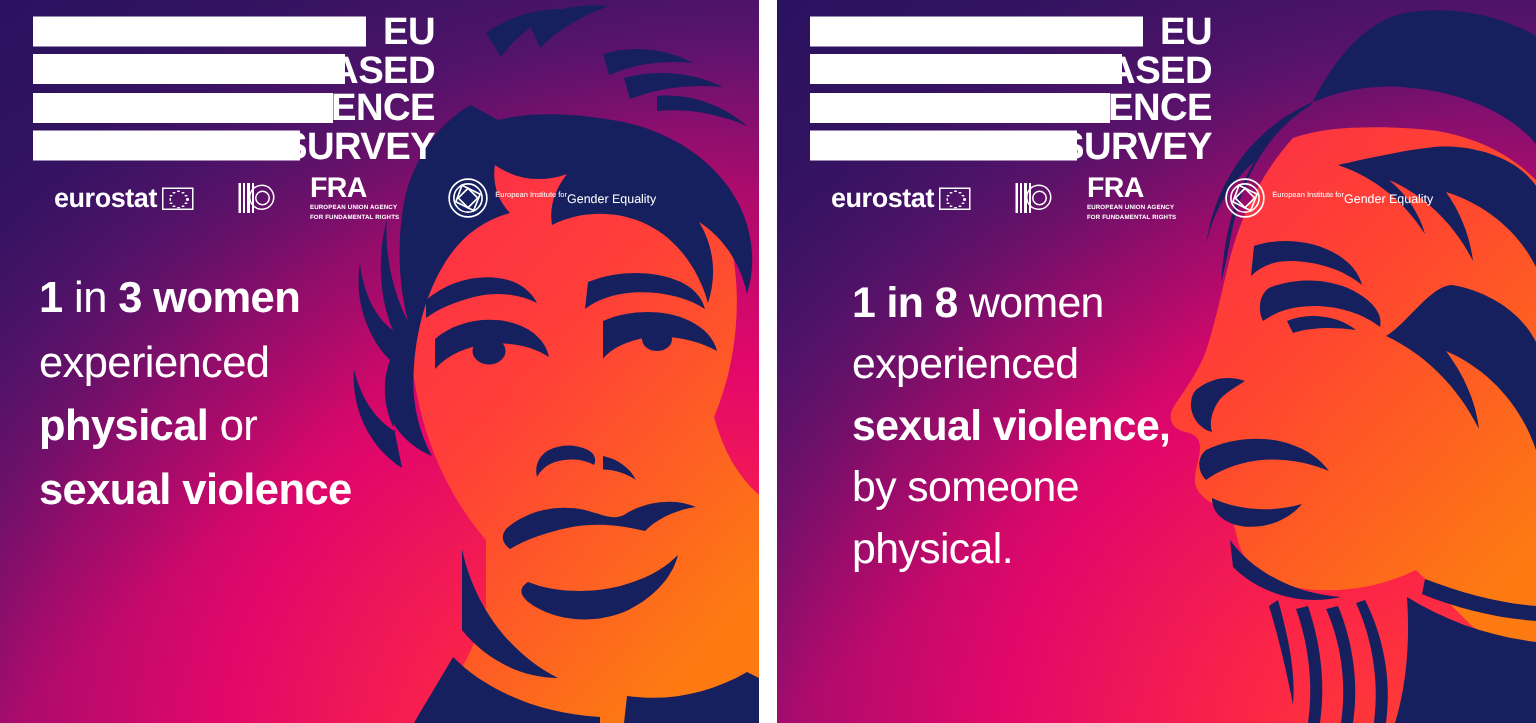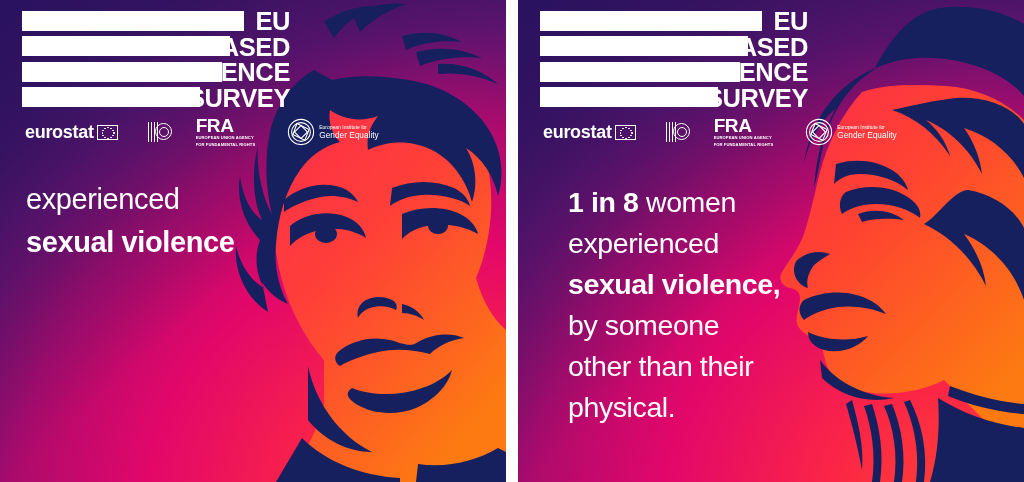--- a/index.html
+++ b/index.html
@@ -65,21 +65,21 @@
     line-height:25.6px;
     letter-spacing:-0.4px;
     font-family:"Liberation Sans", sans-serif;
   }
   .wm-text span { display:block; white-space:nowrap; }
   .wm-text .l1 { padding-top:1px; }
 
   
   .orgs {
     position:absolute;
-    left:25px; top:118px;
+    left:36px; top:118px;
     display:flex;
     align-items:center;
     height:28px;
   }
 
   .eurostat { display:flex; align-items:center; }
   .eurostat .es-name {
     color:#ffffff;
     font-weight:bold;
     font-size:18px;
@@ -130,21 +130,21 @@
     color:#ffffff;
     font-size:4.1px; line-height:5.4px;
     font-weight:bold;
     letter-spacing:0.1px;
     margin-top:1px;
     white-space:nowrap;
   }
 
   .eige { display:flex; align-items:center; margin-left:32px; }
   .eige-mark { width:28px; height:28px; margin-right:4px; }
-  .eige-txt { display:flex; flex-direction:column; justify-content:center; }
+  .eige-txt { display:flex; flex-direction:row; justify-content:center;text-align:center; }
   .eige-l1 { color:#ffffff; font-size:5px; line-height:6px; white-space:nowrap; }
   .eige-l2 { color:#ffffff; font-size:8.3px; line-height:10px; white-space:nowrap; }
 
   
   .statement {
     position:absolute;
     left:26px;
     top:178px;
     width:300px;
     color:#ffffff;
@@ -276,21 +276,23 @@
           </span>
           <span class="eige-txt">
             <span class="eige-l1">European Institute for</span>
             <span class="eige-l2">Gender Equality</span>
           </span>
         </div>
       </div>
     </div>
 
     <div class="statement">
+        <span class="line"><b>1</b><span> in </span><b>3 women</b></span>
         <span class="line"><span>experienced</span></span>
+        <span class="line"><b>physical</b><span> or</span></span>
         <span class="line"><b>sexual violence</b></span>
       </div>
   </div>
 
   <div class="gap-divider"></div>
 
   <div class="panel right">
     <div class="bg"></div>
     <div class="bg2"></div>
 
@@ -392,17 +394,16 @@
           </span>
         </div>
       </div>
     </div>
 
     <div class="statement">
         <span class="line"><b>1 in 8</b><span> women</span></span>
         <span class="line"><span>experienced</span></span>
         <span class="line"><b>sexual violence,</b></span>
         <span class="line"><span>by someone</span></span>
-        <span class="line"><span>other than their</span></span>
         <span class="line"><span>physical.</span></span>
       </div>
   </div>
 </div>
 
 </body></html>

